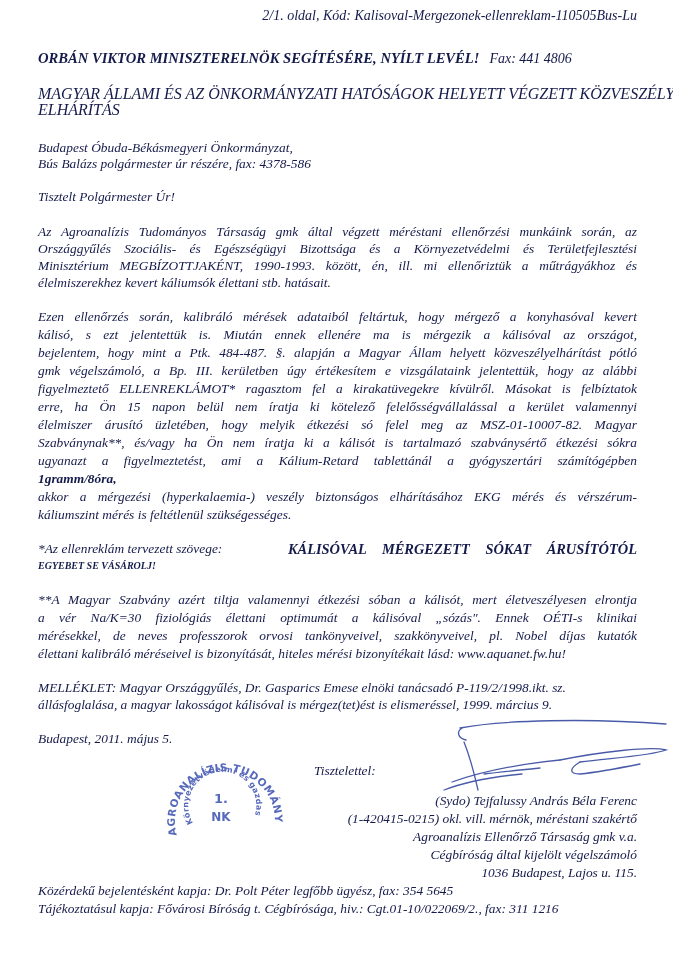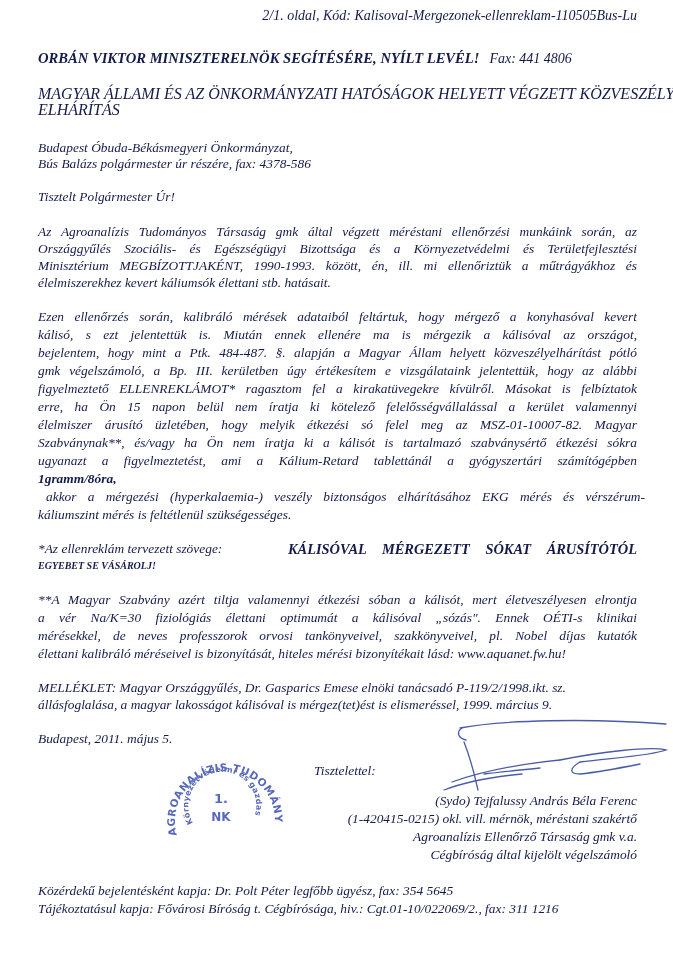--- a/index.html
+++ b/index.html
@@ -52,21 +52,21 @@
   <span class="ln j" style="top:345px;">bejelentem, hogy mint a Ptk. 484-487. §. alapján a Magyar Állam helyett közveszélyelhárítást pótló</span>
   <span class="ln j" style="top:363px;">gmk végelszámoló, a Bp. III. kerületben úgy értékesítem e vizsgálataink jelentettük, hogy az alábbi</span>
   <span class="ln j" style="top:381px;">figyelmeztető ELLENREKLÁMOT* ragasztom fel a kirakatüvegekre kívülről. Másokat is felbíztatok</span>
   <span class="ln j" style="top:399px;">erre, ha Ön 15 napon belül nem íratja ki kötelező felelősségvállalással a kerület valamennyi</span>
   <span class="ln j" style="top:417px;">élelmiszer árusító üzletében, hogy melyik étkezési só felel meg az MSZ-01-10007-82. Magyar</span>
   <span class="ln j" style="top:435px;">Szabványnak**, és/vagy ha Ön nem íratja ki a kálisót is tartalmazó szabványsértő étkezési sókra</span>
   <span class="ln j" style="top:453px;">ugyanazt a figyelmeztetést, ami a Kálium-Retard tablettánál a gyógyszertári számítógépben</span>
   <span class="ln jl" style="top:471px; width:599px; display:flex; justify-content:space-between;">
     <span class="b" style="font-style:italic;"><span>1gramm/8óra</span>,</span>
   </span>
-  <span class="ln j" style="top:489px;margin-left:8px;">akkor a mérgezési (hyperkalaemia-) veszély biztonságos elhárításához EKG mérés és vérszérum-</span>
+  <span class="ln j" style="top:489px;">akkor a mérgezési (hyperkalaemia-) veszély biztonságos elhárításához EKG mérés és vérszérum-</span>
   <span class="ln jl" style="top:507px;">káliumszint mérés is feltétlenül szükségességes.</span>
 </div>
 
 <div>
   <span class="ln jl" style="top:541px; width:599px; display:flex; justify-content:space-between;">
     <span>*Az ellenreklám tervezett szövege:</span>
     <span class="b" style="font-size:14.4px; word-spacing:12px;">KÁLISÓVAL MÉRGEZETT SÓKAT ÁRUSÍTÓTÓL</span>
   </span>
   <span class="ln jl b" style="top:558px; font-size:10px;">EGYEBET SE VÁSÁROLJ!</span>
 </div>
@@ -111,18 +111,19 @@
     <path d="M 140,50 C 130,56 128,62 140,62 C 160,60 180,56 200,52"></path>
     <path d="M 44,62 C 60,60 80,58 100,56"></path>
   </g>
 </svg>
 
 <div class="sig-block" style="top:792px;">
   <div>(Sydo)  Tejfalussy András Béla Ferenc</div>
   <div>(1-420415-0215) okl. vill. mérnök, méréstani szakértő</div>
   <div>Agroanalízis Ellenőrző Társaság gmk v.a.</div>
   <div>Cégbíróság által kijelölt végelszámoló</div>
+  <div>1036 Budapest, Lajos u. 115.</div>
 </div>
 
 <div>
   <span class="ln jl" style="top:883px;">Közérdekű bejelentésként kapja: Dr. Polt Péter legfőbb ügyész, fax: 354 5645</span>
   <span class="ln jl" style="top:901px;">Tájékoztatásul kapja: Fővárosi Bíróság t. Cégbírósága, hiv.: Cgt.01-10/022069/2., fax: 311 1216</span>
 </div>
 
 </body></html>

